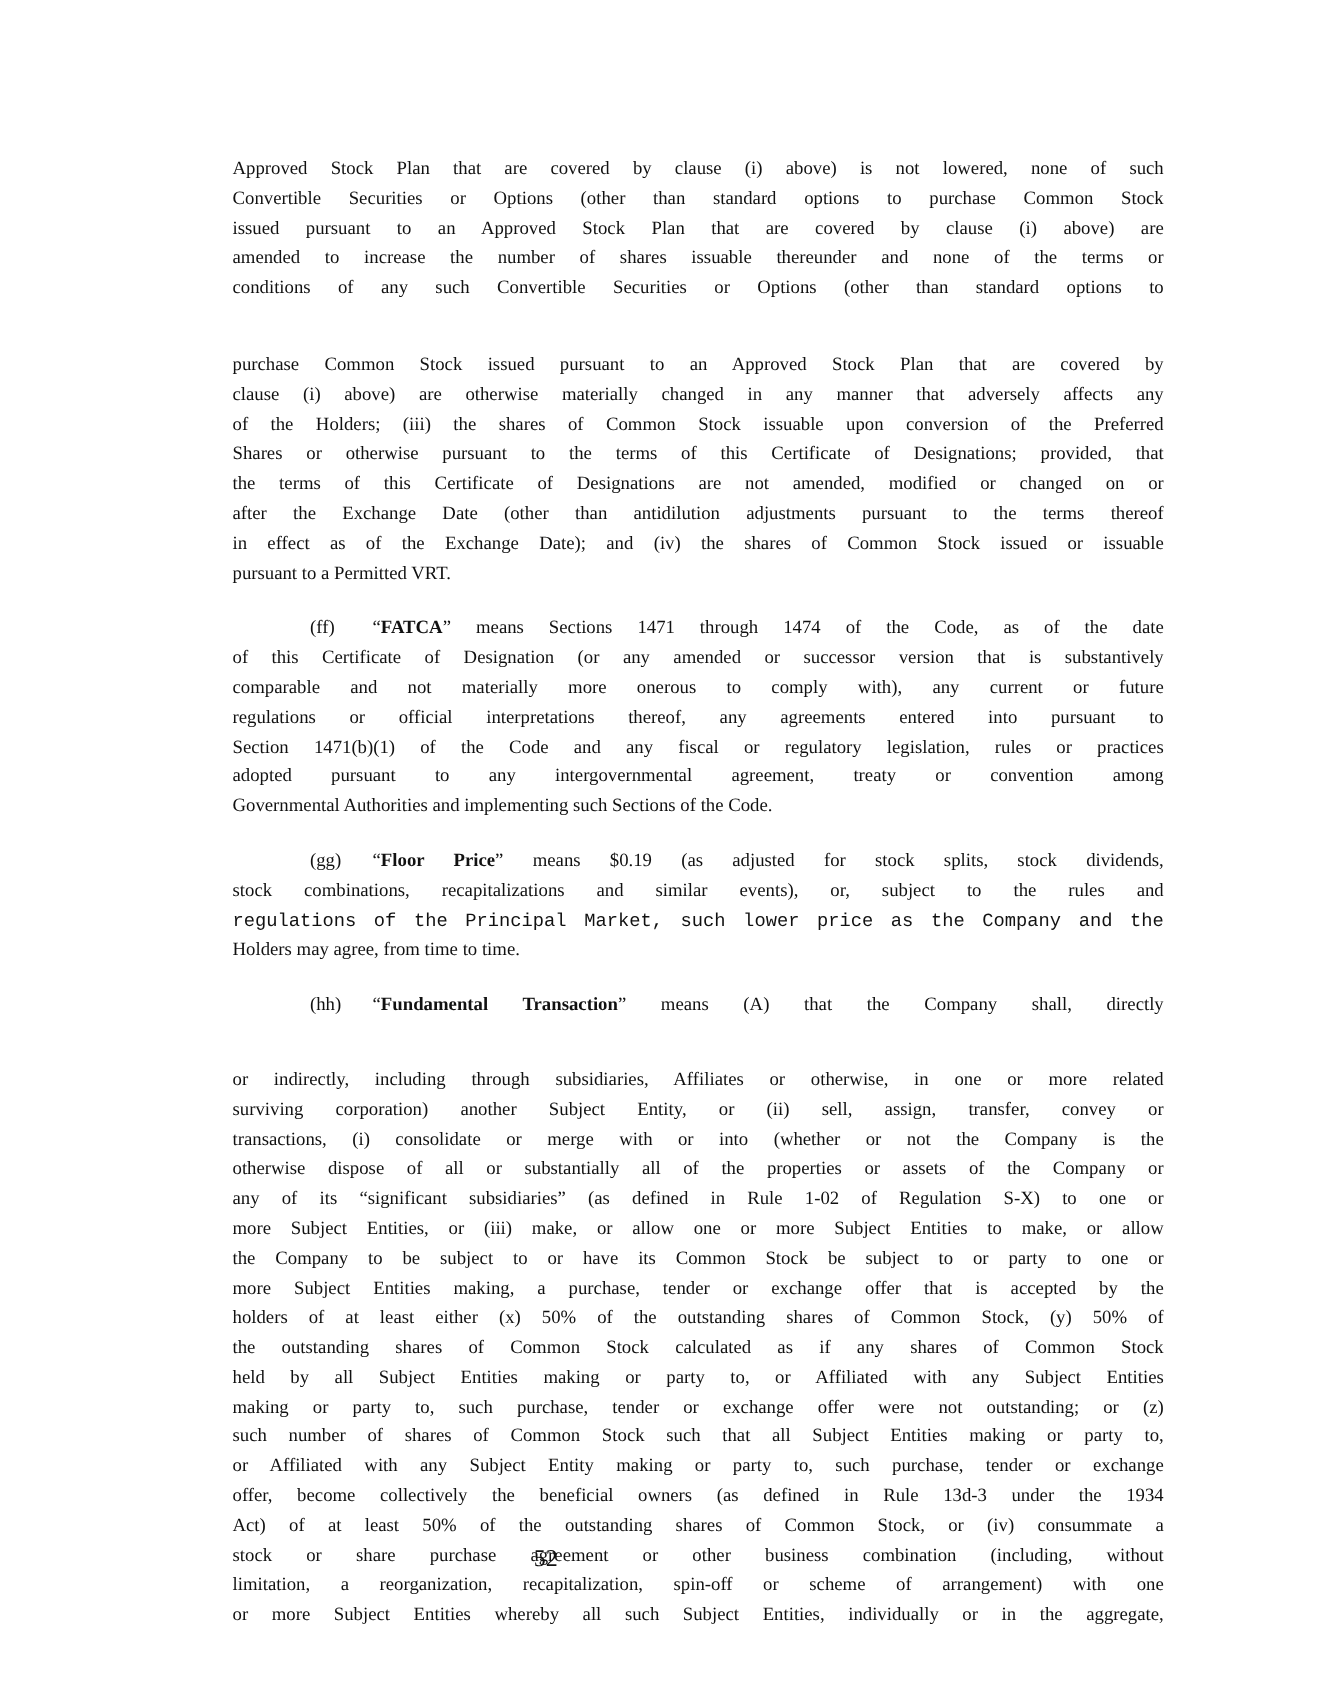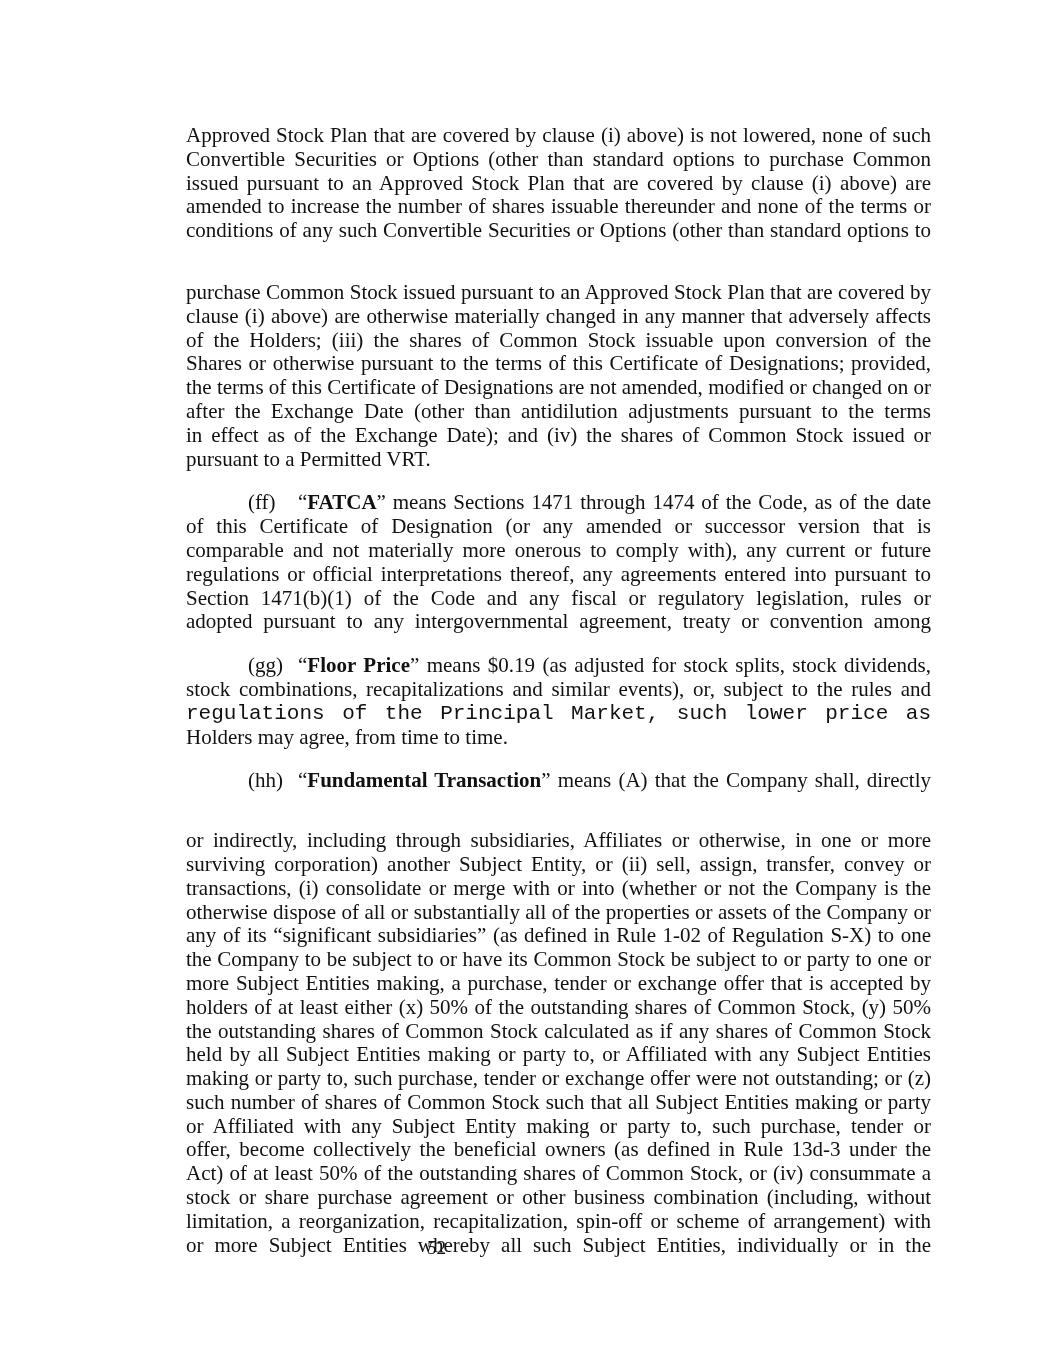--- a/index.html
+++ b/index.html
@@ -19,21 +19,21 @@
       position: absolute;
       left: 186px;
       top: 124px;
       width: 745px;
     }
     .para {
       margin: 0;
     }
     .line {
       display: block;
-      font-size: 21px;
+      font-size: 15px;
       line-height: 23.8px;
       height: 23.8px;
       white-space: nowrap;
       text-align: justify;
       text-align-last: justify;
       overflow: visible;
     }
     .line.last {
       text-align-last: left;
     }
@@ -83,40 +83,42 @@
 
   <div class="gap"></div>
 
   <div class="para">
     <span class="line indent" style="white-space: normal; overflow: hidden;"><span class="label">(ff)</span><span>“</span><b>FATCA</b><span>”</span><span> means Sections 1471 through 1474 of the Code, as of the date</span></span>
     <span class="line" style="white-space: normal; overflow: hidden;">of this Certificate of Designation (or any amended or successor version that is substantively</span>
     <span class="line" style="white-space: normal; overflow: hidden;">comparable and not materially more onerous to comply with), any current or future</span>
     <span class="line" style="white-space: normal; overflow: hidden;">regulations or official interpretations thereof, any agreements entered into pursuant to</span>
     <span class="line" style="white-space: normal; overflow: hidden;">Section 1471(b)(1) of the Code and any fiscal or regulatory legislation, rules or practices</span>
     <span class="line" style="white-space: normal; overflow: hidden;">adopted pursuant to any intergovernmental agreement, treaty or convention among</span>
+    <span class="line last">Governmental Authorities and implementing such Sections of the Code.</span>
   </div>
 
   <div class="gap"></div>
 
   <div class="para">
     <span class="line indent" style="white-space: normal; overflow: hidden;"><span class="label">(gg)</span><span>“</span><b>Floor Price</b><span>”</span><span> means $0.19 (as adjusted for stock splits, stock dividends,</span></span>
     <span class="line" style="white-space: normal; overflow: hidden;">stock combinations, recapitalizations and similar events), or, subject to the rules and</span>
     <span class="line" style="white-space: normal; overflow: hidden; font-family: Liberation Mono, monospace;">regulations of the Principal Market, such lower price as the Company and the Required</span>
     <span class="line last">Holders may agree, from time to time.</span>
   </div>
 
   <div class="gap"></div>
 
   <div class="para">
     <span class="line indent" style="white-space: normal; overflow: hidden;"><span class="label">(hh)</span><span>“</span><b>Fundamental Transaction</b><span>”</span><span> means (A) that the Company shall, directly</span></span>
     <span class="line" style="white-space: normal; overflow: hidden; margin-top: 36px;">or indirectly, including through subsidiaries, Affiliates or otherwise, in one or more related</span>
     <span class="line" style="white-space: normal; overflow: hidden;">surviving corporation) another Subject Entity, or (ii) sell, assign, transfer, convey or</span>
     <span class="line" style="white-space: normal; overflow: hidden;">transactions, (i) consolidate or merge with or into (whether or not the Company is the</span>
     <span class="line" style="white-space: normal; overflow: hidden;">otherwise dispose of all or substantially all of the properties or assets of the Company or</span>
     <span class="line" style="white-space: normal; overflow: hidden;">any of its “significant subsidiaries” (as defined in Rule 1-02 of Regulation S-X)  to one or</span>
+    <span class="line" style="white-space: normal; overflow: hidden;">more Subject Entities, or (iii) make, or allow one or more Subject Entities to make, or allow</span>
     <span class="line" style="white-space: normal; overflow: hidden;">the Company to be subject to or have its Common Stock be subject to or party to one or</span>
     <span class="line" style="white-space: normal; overflow: hidden;">more Subject Entities making, a purchase, tender or exchange offer that is accepted by the</span>
     <span class="line" style="white-space: normal; overflow: hidden;">holders of at least either (x) 50% of the outstanding shares of Common Stock, (y) 50% of</span>
     <span class="line" style="white-space: normal; overflow: hidden;">the outstanding shares of Common Stock calculated as if any shares of Common Stock</span>
     <span class="line" style="white-space: normal; overflow: hidden;">held by all Subject Entities making or party to, or Affiliated with any Subject Entities</span>
     <span class="line" style="white-space: normal; overflow: hidden;">making or party to, such purchase, tender or exchange offer were not outstanding; or (z)</span>
     <span class="line" style="white-space: normal; overflow: hidden;">such number of shares of Common Stock such that all Subject Entities making or party to,</span>
     <span class="line" style="white-space: normal; overflow: hidden;">or Affiliated with any Subject Entity making or party to, such purchase, tender or exchange</span>
     <span class="line" style="white-space: normal; overflow: hidden;">offer, become collectively the beneficial owners (as defined in Rule 13d-3 under the 1934</span>
     <span class="line" style="white-space: normal; overflow: hidden;">Act) of at least 50% of the outstanding shares of Common Stock, or (iv) consummate a</span>

